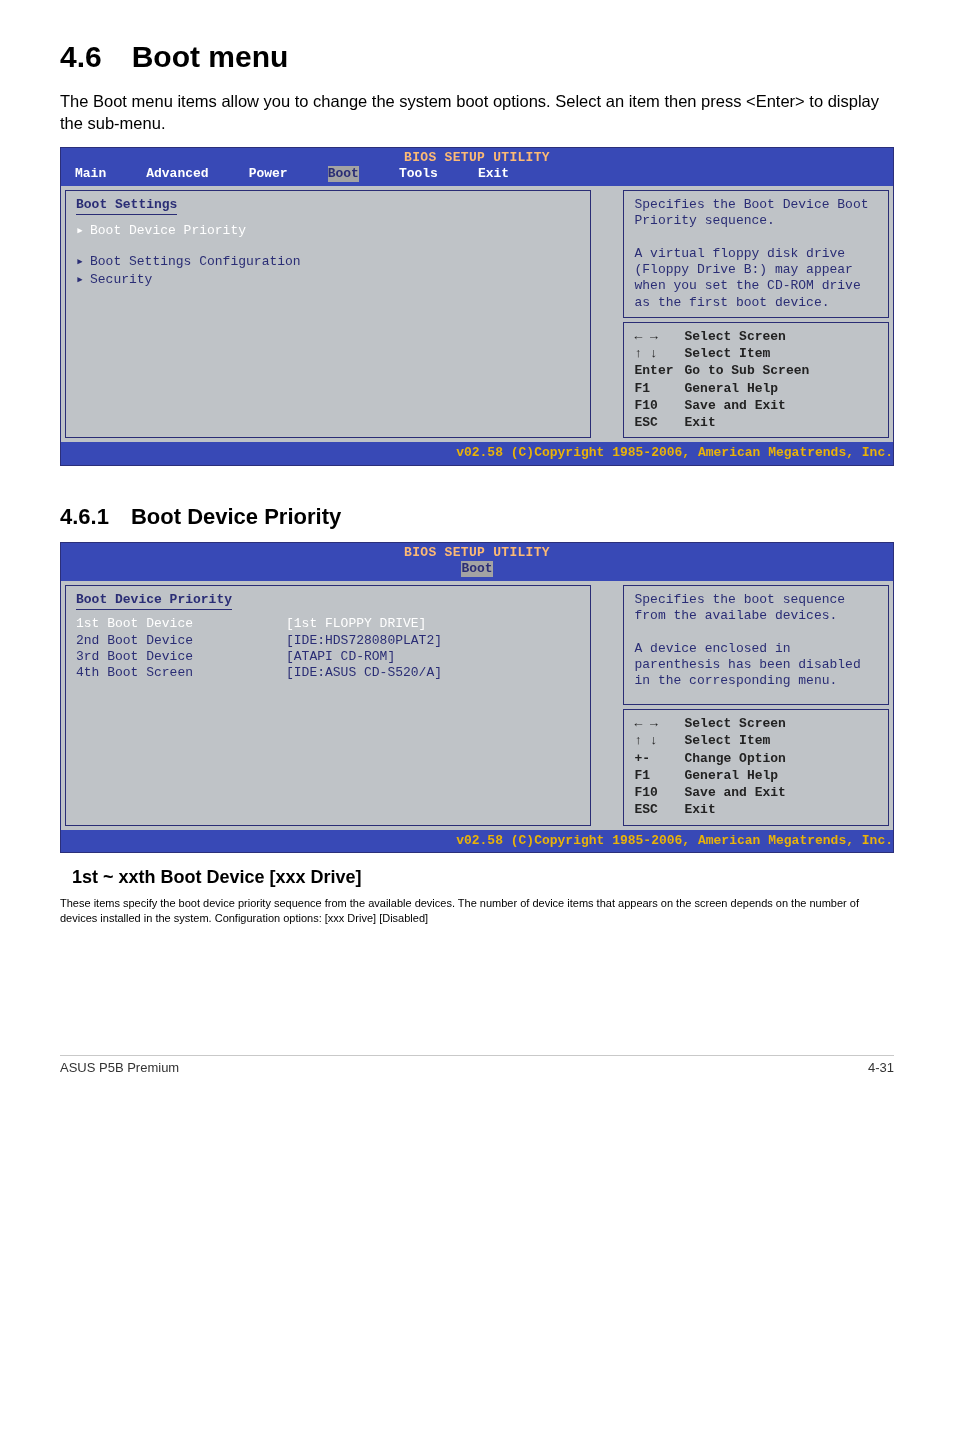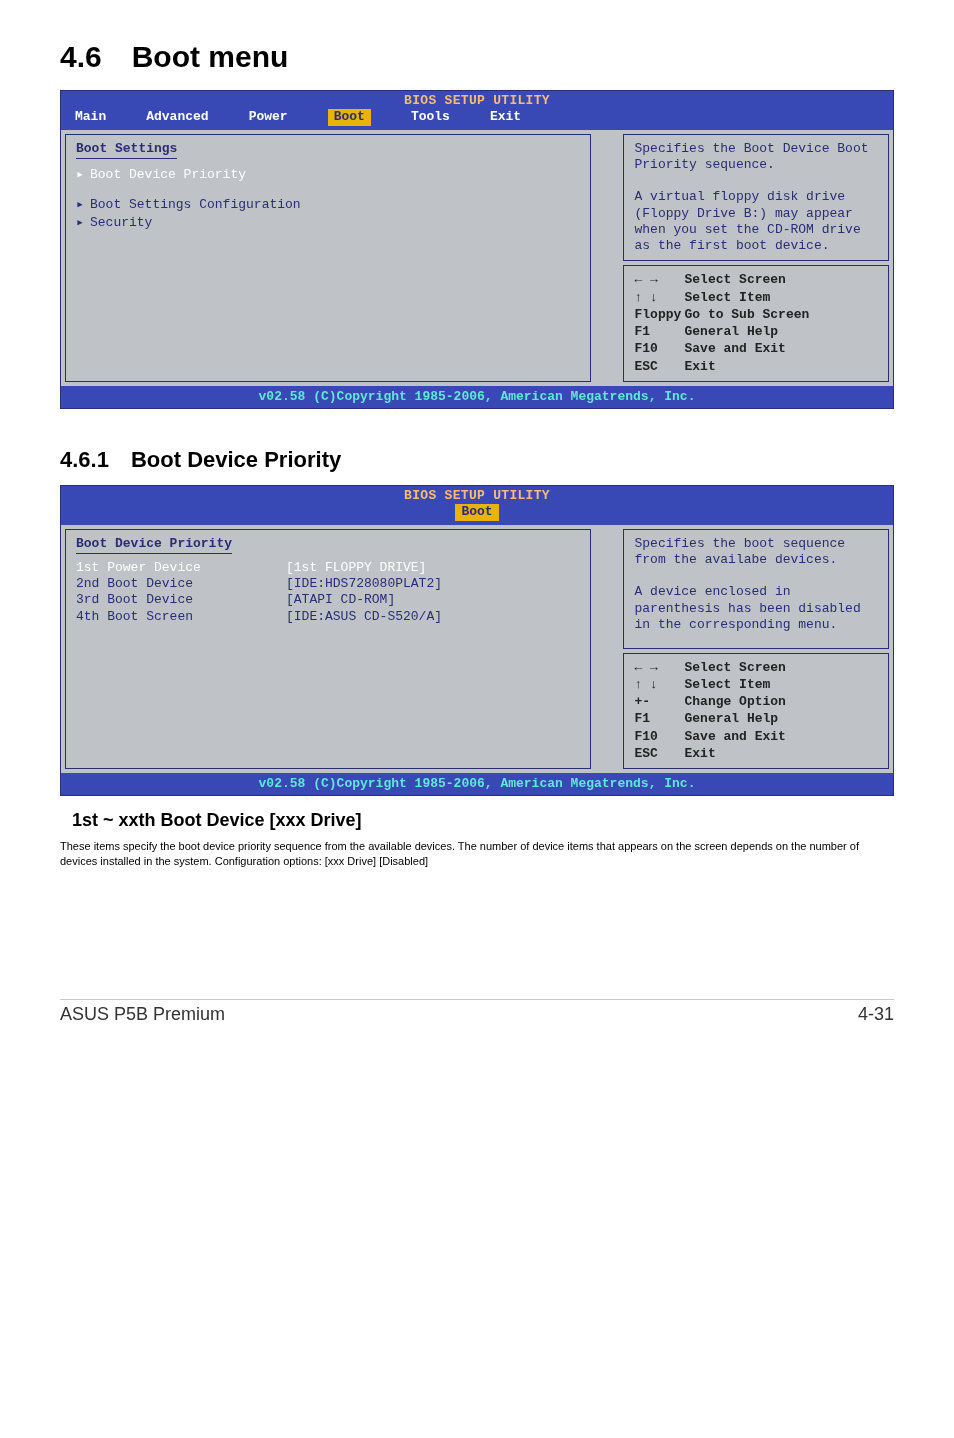--- a/index.html
+++ b/index.html
@@ -57,23 +57,23 @@
   }
   .bios-menubar {
     display: flex;
     padding: 0 14px 4px 14px;
     font-weight: bold;
   }
   .bios-menubar span {
     margin-right: 40px;
   }
   .bios-menubar .active {
-    background: #eab308;
-    color: #2a2d75;
-    padding: 0 6px;
+    background: #a3a3a3;
+    color: #2a2d75;
+    padding: 0 0;
   }
   .bios-central {
     display: flex;
     background: #bfc3c7;
     padding: 4px;
     gap: 28px;
   }
   .bios-left {
     flex: 1.9;
     border: 1px solid #2a2d75;
@@ -129,52 +129,53 @@
   }
   .bios-item.selected {
     
   }
   .bios-kv { display: flex; }
   .bios-kv .k { width: 210px; color: #2a2d75; }
   .bios-kv .v { color: #2a2d75; }
   .bios-kv.selected .k, .bios-kv.selected .v { color: #fff; }
   .bios-footer {
     background: #3849b6;
-    color: #5eead4;
-    font-weight: bold;
-    text-align: center;
+    color: #eab308;
+    font-weight: bold;
+    text-align: right;
     padding: 3px 0;
   }
 
   .nav-grid {
     display: grid;
     grid-template-columns: 50px auto;
     row-gap: 1px;
     color: #222;
     font-weight: bold;
   }
   .nav-grid .sym { color: #222; }
 
   .page-footer {
     display: flex;
     justify-content: space-between;
-    font-size: 18px;
+    font-size: 13px;
     border-top: 1px solid #c9c9c9;
     margin: 130px 60px 0 60px;
     padding-top: 4px;
     color: #333;
   }
 </style>
 </head>
 <body>
 
 <div class="page">
 
   <h1 class="section-title">4.6 Boot menu</h1>
 
+  <p class="intro">The Boot menu items allow you to change the system boot options. Select an item then press &lt;Enter&gt; to display the sub-menu.</p>
 
   <div class="bios-panel">
     <div class="bios-titlebar">BIOS SETUP UTILITY</div>
     <div class="bios-menubar">
       <span>Main</span>
       <span>Advanced</span>
       <span>Power</span>
       <span class="active">Boot</span>
       <span>Tools</span>
       <span>Exit</span>
@@ -200,21 +201,21 @@
       <div class="bios-right">
         <div class="bios-right-top" style="white-space:pre-line;">Specifies the Boot Device Boot Priority sequence.
 
 A virtual floppy disk drive (Floppy Drive B:) may appear when you set the CD-ROM drive as the first boot device.</div>
         <div class="bios-right-bottom">
           <div class="nav-grid">
             <span class="sym">← →</span>
               <span>Select Screen</span>
             <span class="sym">↑ ↓</span>
               <span>Select Item</span>
-            <span class="sym">Floppy</span>
+            <span class="sym">Enter</span>
               <span>Go to Sub Screen</span>
             <span class="sym">F1</span>
               <span>General Help</span>
             <span class="sym">F10</span>
               <span>Save and Exit</span>
             <span class="sym">ESC</span>
               <span>Exit</span>
           </div>
         </div>
       </div>
@@ -227,21 +228,21 @@
   <div class="bios-panel">
     <div class="bios-titlebar">BIOS SETUP UTILITY</div>
     <div class="bios-menubar" style="justify-content:center;">
       <span class="active" style="margin:0;">Boot</span>
     </div>
     <div class="bios-central">
       <div class="bios-left" style="min-height:212px;">
         <div class="bios-heading">Boot Device Priority</div>
 
         <div class="bios-kv selected">
-          <span class="k">1st Power Device</span>
+          <span class="k">1st Boot Device</span>
           <span class="v">[1st FLOPPY DRIVE]</span>
         </div>
         <div class="bios-kv">
           <span class="k">2nd Boot Device</span>
           <span class="v">[IDE:HDS728080PLAT2]</span>
         </div>
         <div class="bios-kv">
           <span class="k">3rd Boot Device</span>
           <span class="v">[ATAPI CD-ROM]</span>
         </div>

